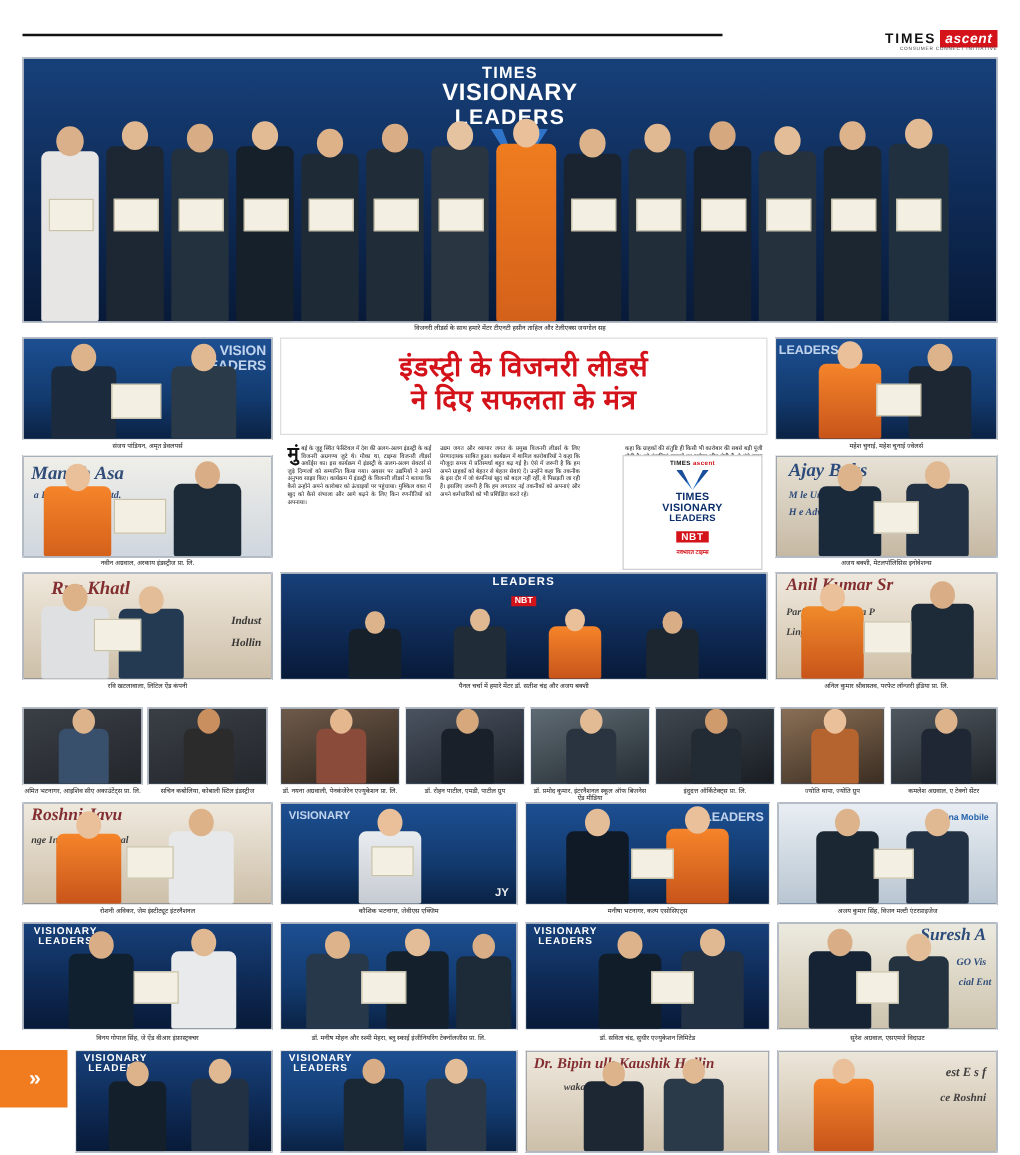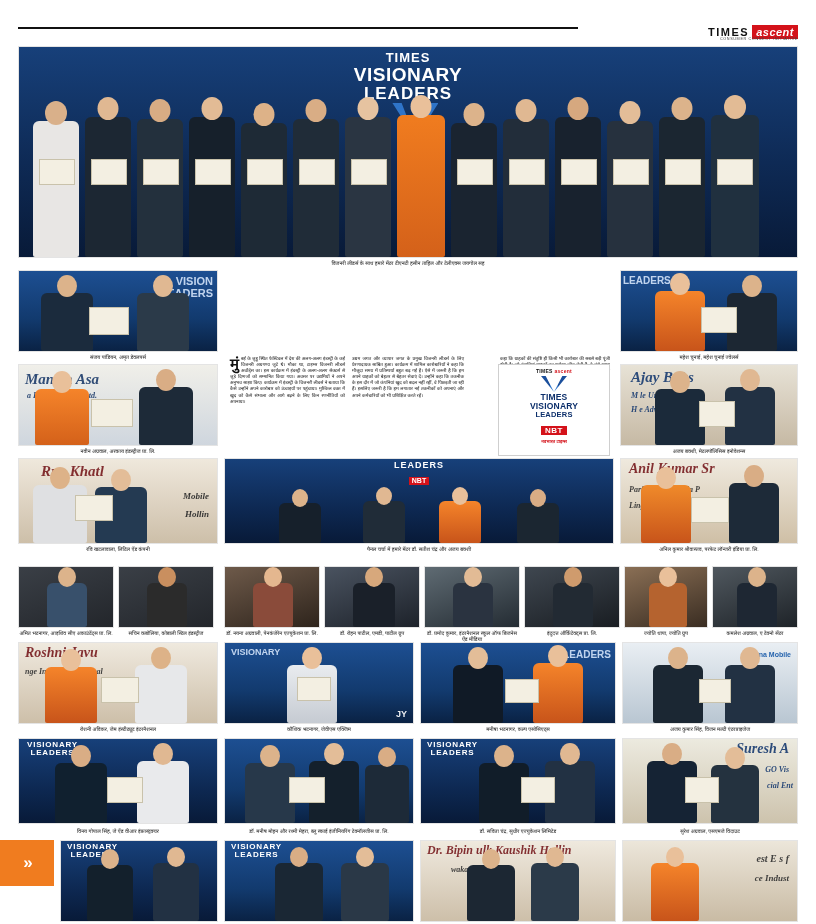--- a/index.html
+++ b/index.html
@@ -164,21 +164,21 @@
     <div class="p" style="left:120px;width:54px;height:58px;background:#1d2a38;">
         <div class="hd" style="top:-18px;width:20px;height:22px;background:#d9ad85;"></div>
       </div>
     <div class="cert" style="left:72px;top:34px;width:40px;height:26px;"></div>
   </div>
   <div class="cap" style="left:18px;top:448px;width:200px;">नवीन अग्रवाल, अरकाय इंडस्ट्रीज प्रा. लि.</div>
 
   <div class="tile" style="left:18px;top:458px;width:200px;height:86px;">
     <div class="ph" style="background:linear-gradient(180deg,#efe8dc,#cdbfa9);"></div>
     <div class="bd script" style="left:22px;top:4px;font-size:15px;color:#7a1f22;">Ruc Khatl</div>
-    <div class="bd script" style="right:8px;top:32px;font-size:9px;color:#2a2a2a;">Mobile</div>
+    <div class="bd script" style="right:8px;top:32px;font-size:9px;color:#2a2a2a;">Indust</div>
     <div class="bd script" style="right:8px;top:50px;font-size:9px;color:#2a2a2a;">Hollin</div>
     <div class="p" style="left:14px;width:54px;height:58px;background:#dfe0e2;">
         <div class="hd" style="top:-18px;width:20px;height:22px;background:#ddb288;"></div>
       </div>
     <div class="p" style="left:76px;width:52px;height:56px;background:#243a52;">
         <div class="hd" style="top:-18px;width:20px;height:22px;background:#e3bd98;"></div>
       </div>
     <div class="cert" style="left:56px;top:36px;width:36px;height:24px;"></div>
   </div>
   <div class="cap" style="left:18px;top:546px;width:200px;">रवि खटलावाला, लिटिल ऐंड कंपनी</div>
@@ -219,20 +219,26 @@
     <div class="p" style="left:20px;width:50px;height:58px;background:linear-gradient(180deg,#f08a2a,#c8541a);">
         <div class="hd" style="top:-18px;width:20px;height:22px;background:#e9c09a;"></div>
       </div>
     <div class="p" style="left:108px;width:50px;height:60px;background:#1d2a38;">
         <div class="hd" style="top:-18px;width:20px;height:22px;background:#d9ad85;"></div>
       </div>
     <div class="cert" style="left:70px;top:38px;width:36px;height:24px;"></div>
   </div>
   <div class="cap" style="left:620px;top:546px;width:178px;">अनिल कुमार श्रीवास्तव, परफेट लॉन्जरी इंडिया प्रा. लि.</div>
 
+  <div class="headbox" style="left:224px;top:270px;width:390px;height:78px;">
+    <div class="hl" style="padding-top:10px;">
+      <span class="l1">इंडस्ट्री के विजनरी लीडर्स</span>
+      <span class="l2">ने दिए सफलता के मंत्र</span>
+    </div>
+  </div>
 
   <div class="body-col" style="left:230px;top:356px;width:115px;height:96px;">
     <span style="float:left;font-size:15px;line-height:13px;font-weight:bold;padding:1px 2px 0 0;">मुं</span><span>बई के जुहू स्थित फेस्टिवल में देश की अलग-अलग इंडस्ट्री के कई विजनरी अग्रगण्य जुटे थे। मौका था, टाइम्स विजनरी लीडर्स अवॉर्ड्स का। इस कार्यक्रम में इंडस्ट्री के अलग-अलग सेक्टर्स से जुड़े दिग्गजों को सम्मानित किया गया। अवसर पर उद्यमियों ने अपने अनुभव साझा किए। कार्यक्रम में इंडस्ट्री के विजनरी लीडर्स ने बताया कि कैसे उन्होंने अपने कारोबार को ऊंचाइयों पर पहुंचाया। मुश्किल वक्त में खुद को कैसे संभाला और आगे बढ़ने के लिए किन रणनीतियों को अपनाया।</span>
   </div>
   <div class="body-col" style="left:352px;top:356px;width:112px;height:96px;">उद्यम जगत और व्यापार जगत के प्रमुख विजनरी लीडर्स के लिए प्रेरणादायक साबित हुआ। कार्यक्रम में शामिल कारोबारियों ने कहा कि मौजूदा समय में प्रतिस्पर्धा बहुत बढ़ गई है। ऐसे में जरूरी है कि हम अपने ग्राहकों को बेहतर से बेहतर सेवाएं दें। उन्होंने कहा कि तकनीक के इस दौर में जो कंपनियां खुद को बदल नहीं रहीं, वे पिछड़ती जा रही हैं। इसलिए जरूरी है कि हम लगातार नई तकनीकों को अपनाएं और अपने कर्मचारियों को भी प्रशिक्षित करते रहें।</div>
   <div class="body-col" style="left:500px;top:356px;width:110px;height:96px;">कहा कि ग्राहकों की संतुष्टि ही किसी भी कारोबार की सबसे बड़ी पूंजी होती है। जो कंपनियां ग्राहकों का भरोसा जीत लेती हैं, वे लंबे समय तक बाजार में टिकी रहती हैं। कार्यक्रम में मौजूद विजनरी लीडर्स ने युवाओं को सलाह दी कि वे जोखिम लेने से न घबराएं और लगातार सीखते रहें। सफलता का कोई शॉर्टकट नहीं होता, मेहनत और धैर्य ही असली मंत्र है।</div>
 
   <div class="evlogo" style="left:498px;top:364px;width:112px;height:92px;background:#fff;">
     <div class="ev-t1">TIMES <span class="red">ascent</span></div>
     <div class="ev-chev"></div>
@@ -477,21 +483,21 @@
         <div class="hd" style="top:-16px;width:18px;height:20px;background:#dcb38b;"></div>
       </div>
     <div class="p" style="left:110px;width:48px;height:58px;background:#2b3a49;">
         <div class="hd" style="top:-16px;width:18px;height:20px;background:#e0b892;"></div>
       </div>
   </div>
 
   <div class="tile" style="left:622px;top:840px;width:176px;height:82px;">
     <div class="ph" style="background:linear-gradient(180deg,#ece6da,#c9bba4);"></div>
     <div class="bd script" style="right:8px;top:12px;font-size:10px;color:#333;margin-left:24px;">est E  s  f</div>
-    <div class="bd script" style="right:8px;top:32px;font-size:9px;color:#333;">ce  Indust</div>
+    <div class="bd script" style="right:8px;top:32px;font-size:9px;color:#333;">ce  Roshni</div>
     <div class="p" style="left:28px;width:48px;height:58px;background:linear-gradient(180deg,#f5842a,#c8541a);">
         <div class="hd" style="top:-16px;width:18px;height:20px;background:#e9c09a;"></div>
       </div>
   </div>
 
   <div class="arrowbtn" style="left:0px;top:840px;width:54px;height:46px;">»</div>
 
 </div>
 
 </body></html>

